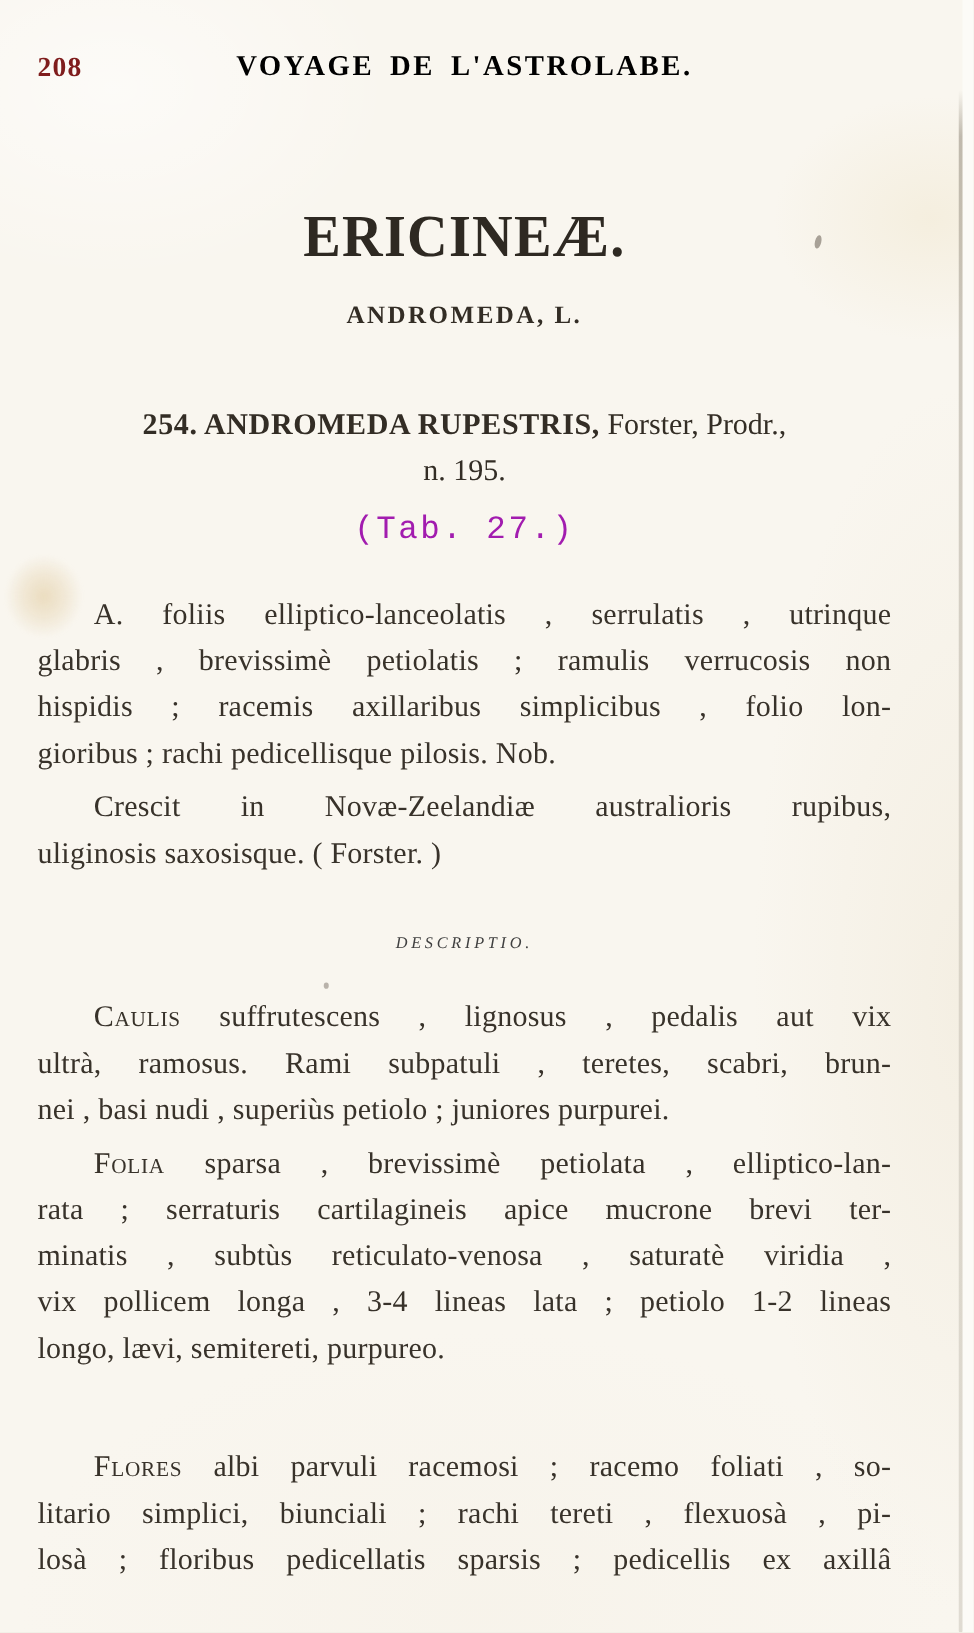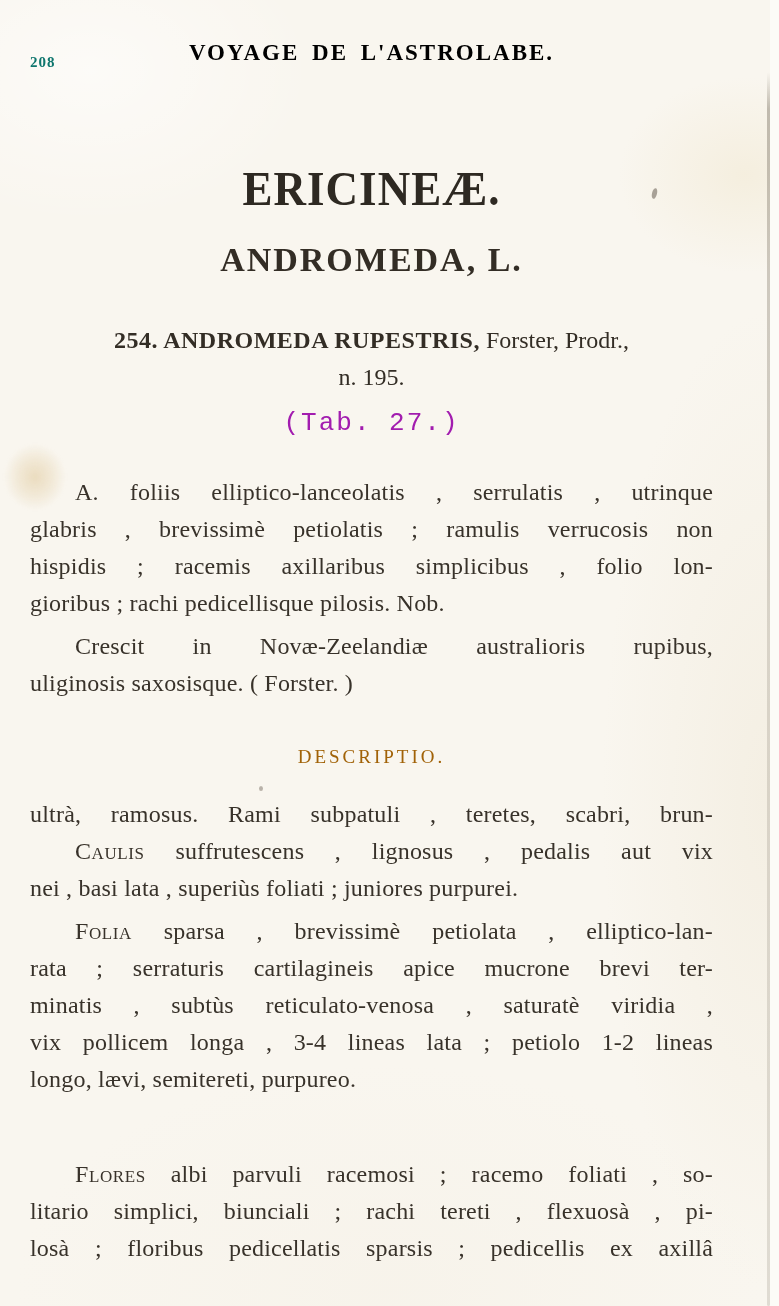--- a/index.html
+++ b/index.html
@@ -45,44 +45,44 @@
     background: #8d867b; border-radius: 50% 50% 50% 50%;
     transform: rotate(14deg); opacity: 0.75;
   }
   .speck-b {
     position: absolute; left: 259px; top: 786px; width: 4px; height: 5px;
     background: #8d867b; border-radius: 50%; opacity: 0.6;
   }
 
   .header { position: absolute; left: 30px; top: 40px; width: 683px; height: 30px; }
   .page-number {
-    position: absolute; left: 0; top: 14px;
-    font-size: 15px; font-weight: 700; letter-spacing: 1px; color: #0f766e;
+    position: absolute; left: 0; top: 1px;
+    font-size: 22px; font-weight: 700; letter-spacing: 1px; color: #7f1d1d;
   }
   .running-title {
     text-align: center; font-size: 23px; font-weight: 700;
     letter-spacing: 2px; word-spacing: 5px; color: #000000;
   }
 
   .centered { position: absolute; left: 30px; width: 683px; text-align: center; }
   .family-heading {
     top: 163px; font-size: 45px; font-weight: 700;
     letter-spacing: 1px; color: #2e2922; transform: scaleY(1.06);
   }
   .genus-heading {
-    top: 241px; font-size: 34px; font-weight: 700;
+    top: 241px; font-size: 20px; font-weight: 700;
     letter-spacing: 2px; color: #332d25;
   }
   .species-heading { top: 322px; font-size: 24px; line-height: 37px; color: #332d25; }
   .species-caps { font-weight: 700; letter-spacing: 0.5px; }
   .species-ref { font-weight: 400; }
   .plate-ref { top: 408px; font-size: 26px; letter-spacing: 2px; color: #a21caf; font-family: Liberation Mono, monospace; }
   .descriptio-heading {
-    top: 746px; font-size: 19px; letter-spacing: 3px;
-    font-weight: 400; color: #a16207;
+    top: 746px; font-size: 13px; letter-spacing: 3px;
+    font-weight: 400; color: #404040; font-style: italic;
   }
 
   .para { position: absolute; left: 30px; width: 683px; font-size: 24px; }
   .textline {
     height: 37px; line-height: 37px; overflow: hidden;
     text-align: justify; text-align-last: justify; text-justify: inter-word;
     letter-spacing: 0.2px;
   }
   .textline.last { text-align-last: left; }
   .textline.indent { text-indent: 45px; }
@@ -130,23 +130,23 @@
   </div>
 
   <div class="para habitat">
     <div class="textline indent">Crescit in Novæ-Zeelandiæ australioris rupibus,</div>
     <div class="textline last">uliginosis saxosisque. ( Forster. )</div>
   </div>
 
   <div class="centered descriptio-heading">DESCRIPTIO.</div>
 
   <div class="para caulis">
+    <div class="textline indent"><span class="lead">Caulis</span><span> suffrutescens , lignosus , pedalis aut vix</span></div>
     <div class="textline">ultrà, ramosus. Rami subpatuli , teretes, scabri, brun-</div>
-    <div class="textline indent"><span class="lead">Caulis</span><span> suffrutescens , lignosus , pedalis aut vix</span></div>
-    <div class="textline last">nei , basi lata , superiùs foliati ; juniores purpurei.</div>
+    <div class="textline last">nei , basi nudi , superiùs petiolo ; juniores purpurei.</div>
   </div>
 
   <div class="para folia">
     <div class="textline indent"><span class="lead">Folia</span><span> sparsa , brevissimè petiolata , elliptico-lan-</span></div>
     <div class="textline">rata ; serraturis cartilagineis apice mucrone brevi ter-</div>
     <div class="textline">minatis , subtùs reticulato-venosa , saturatè viridia ,</div>
     <div class="textline">vix pollicem longa , 3-4 lineas lata ; petiolo 1-2 lineas</div>
     <div class="textline last">longo, lævi, semitereti, purpureo.</div>
   </div>
 

